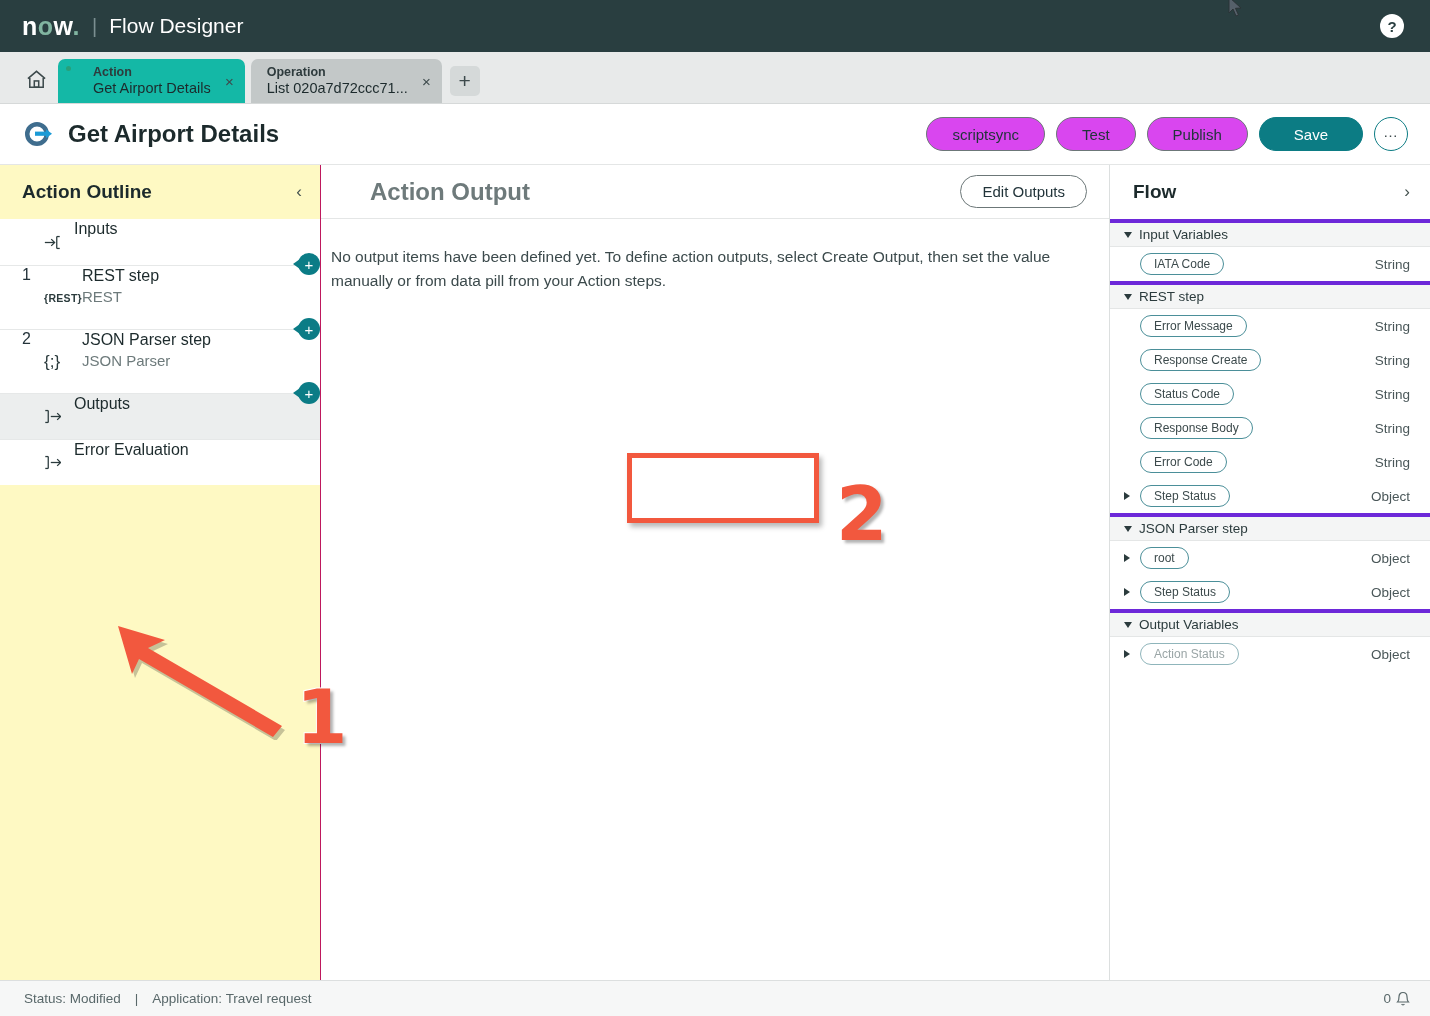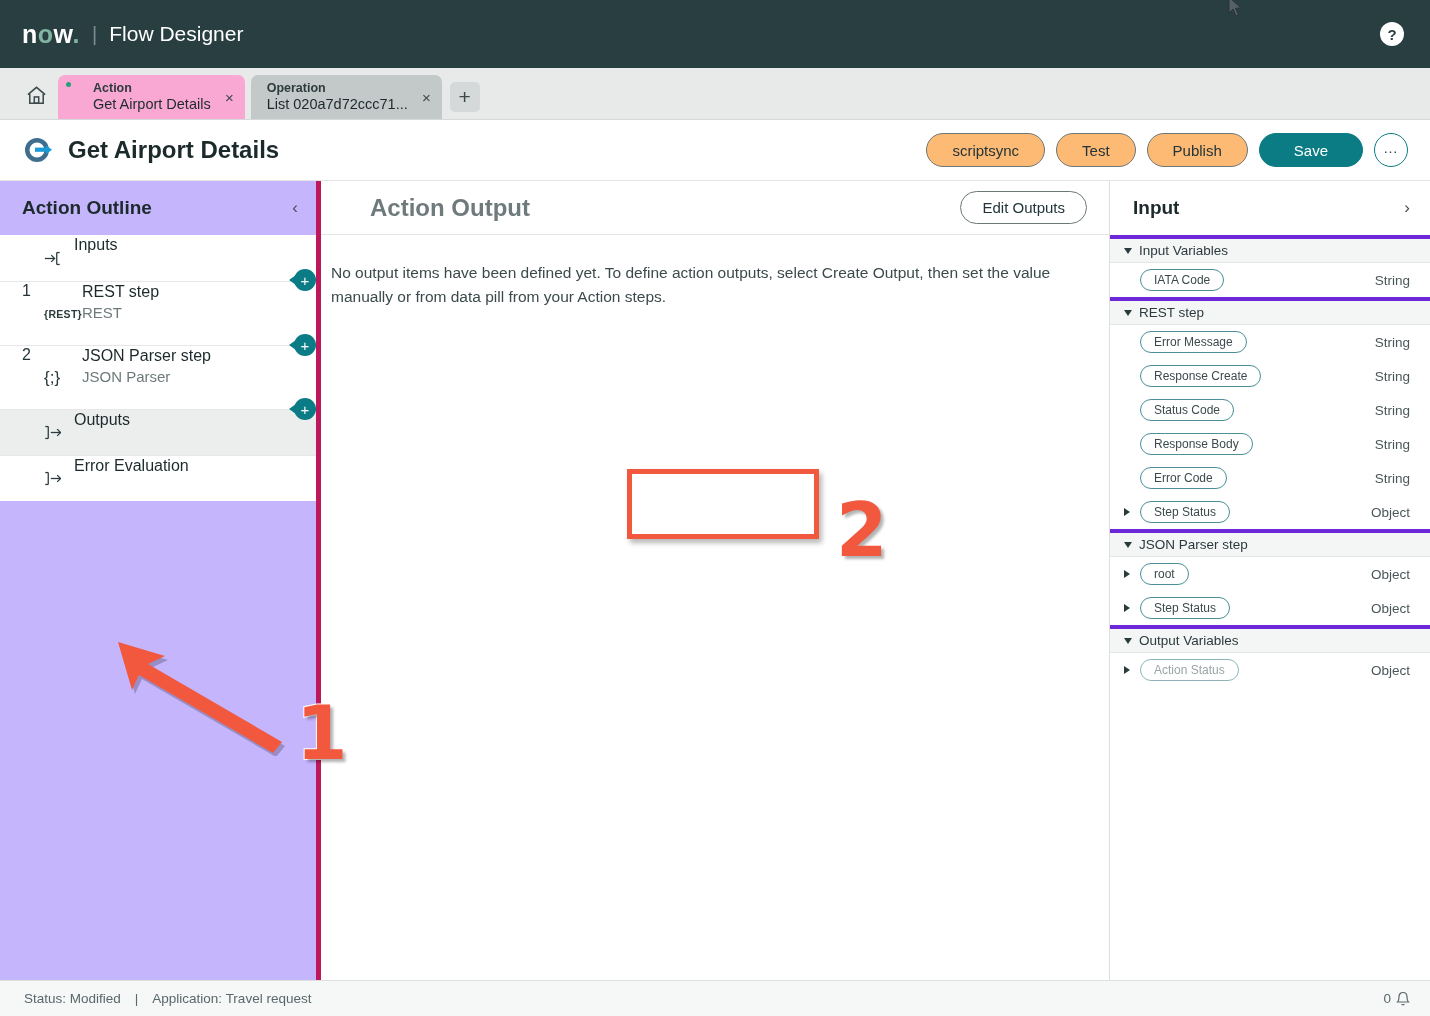--- a/index.html
+++ b/index.html
@@ -5,21 +5,21 @@
   * { box-sizing: border-box; margin: 0; padding: 0; }
   html, body {
     width: 1430px; height: 1016px;
     font-family: "Liberation Sans", sans-serif;
     background: #ffffff;
     overflow: hidden;
   }
 
   
   .brandbar {
-    height: 68px; background: #293e40;
+    height: 52px; background: #293e40;
     display: flex; align-items: center;
     padding: 0 22px; position: relative;
   }
   .now-logo {
     font-size: 25px; font-weight: 700; color: #ffffff;
     letter-spacing: .5px; line-height: 1;
     display: flex; align-items: baseline;
   }
   .now-logo .o { color: #81b5a1; }
   .now-logo .dot { color: #81b5a1; font-size: 25px; }
@@ -45,21 +45,21 @@
     width: 44px; height: 44px; display: flex;
     align-items: center; justify-content: center;
     margin-bottom: 2px; cursor: pointer;
   }
   .tab {
     position: relative; height: 44px; min-width: 176px;
     border-radius: 7px 7px 0 0;
     display: flex; align-items: center;
     padding: 0 34px 0 16px; cursor: pointer;
   }
-  .tab.active { background: #f9a8d4; padding-left: 35px; }
+  .tab.active { background: #14b8a6; padding-left: 35px; }
   .tab.inactive { background: #c3c8c8; margin-left: 6px; }
   .tab-lines { display: flex; flex-direction: column; justify-content: center; line-height: 1.15; }
   .tab-kind { font-size: 12.5px; color: #2e3b3d; font-weight: 600; }
   .tab-name { font-size: 14.5px; color: #1c2a2c; font-weight: 400; white-space: nowrap; }
   .tab-dot {
     position: absolute; left: 8px; top: 7px;
     width: 5px; height: 5px; border-radius: 50%; background: #27a07a;
   }
   .tab-close {
     position: absolute; right: 11px; top: 50%; transform: translateY(-50%);
@@ -76,21 +76,21 @@
   .titlerow {
     height: 61px; background: #ffffff;
     display: flex; align-items: center; padding: 0 22px 0 22px;
     border-bottom: 1px solid #e4e6e6; position: relative;
   }
   .action-icon { width: 30px; height: 30px; margin-right: 16px; flex: 0 0 auto; }
   .page-title { font-size: 24px; font-weight: 700; color: #1c2a2c; }
   .title-actions { margin-left: auto; display: flex; align-items: center; gap: 11px; }
   .pill-btn {
     height: 34px; padding: 0 25px; border-radius: 17px;
-    border: 1px solid #6c7778; background: #fdba74;
+    border: 1px solid #6c7778; background: #d946ef;
     font-size: 15px; color: #22343a; cursor: pointer;
     font-family: "Liberation Sans", sans-serif;
     display: flex; align-items: center; justify-content: center;
   }
   .pill-btn.primary {
     background: #0c7c84; border-color: #0c7c84; color: #ffffff;
     padding: 0 34px;
   }
   .round-btn {
     width: 34px; height: 34px; border-radius: 50%;
@@ -98,22 +98,22 @@
     color: #3d4a4c; font-size: 15px; letter-spacing: 1px;
     display: flex; align-items: center; justify-content: center;
     cursor: pointer; padding-bottom: 6px;
   }
 
   
   .body { display: flex; height: 835px; position: relative; }
 
   
   .sidebar {
-    width: 321px; flex: 0 0 321px; background: #c4b5fd;
-    border-right: 5px solid #be185d; position: relative;
+    width: 321px; flex: 0 0 321px; background: #fef9c3;
+    border-right: 1px solid #be185d; position: relative;
   }
   .sidebar-head {
     height: 54px; display: flex; align-items: center;
     padding: 0 18px 0 22px;
   }
   .sidebar-head h2 { font-size: 19px; font-weight: 700; color: #1c2a2c; }
   .collapse-chev { margin-left: auto; font-size: 17px; color: #44524f; cursor: pointer; }
   .outline-item {
     display: flex; min-height: 46px;
     padding: 0 18px 0 22px; border-top: 1px solid #e6e8e8;
@@ -406,21 +406,21 @@
       <h2>Action Output</h2>
       <button class="edit-outputs-btn">Edit Outputs</button>
     </div>
     <div class="main-body">
       <p class="empty-text">No output items have been defined yet. To define action outputs, select Create Output, then set the value manually or from data pill from your Action steps.</p>
     </div>
   </div>
 
   <div class="datapanel">
     <div class="data-head">
-      <h2>Input</h2>
+      <h2>Flow</h2>
       <span class="data-expand">›</span>
     </div>
 
     <div class="data-section">
       <span class="tri-down"></span>
       <span>Input Variables</span>
     </div>
     <div class="data-row">
       <span class="tri-slot"></span>
       <span class="pill">IATA Code</span>

